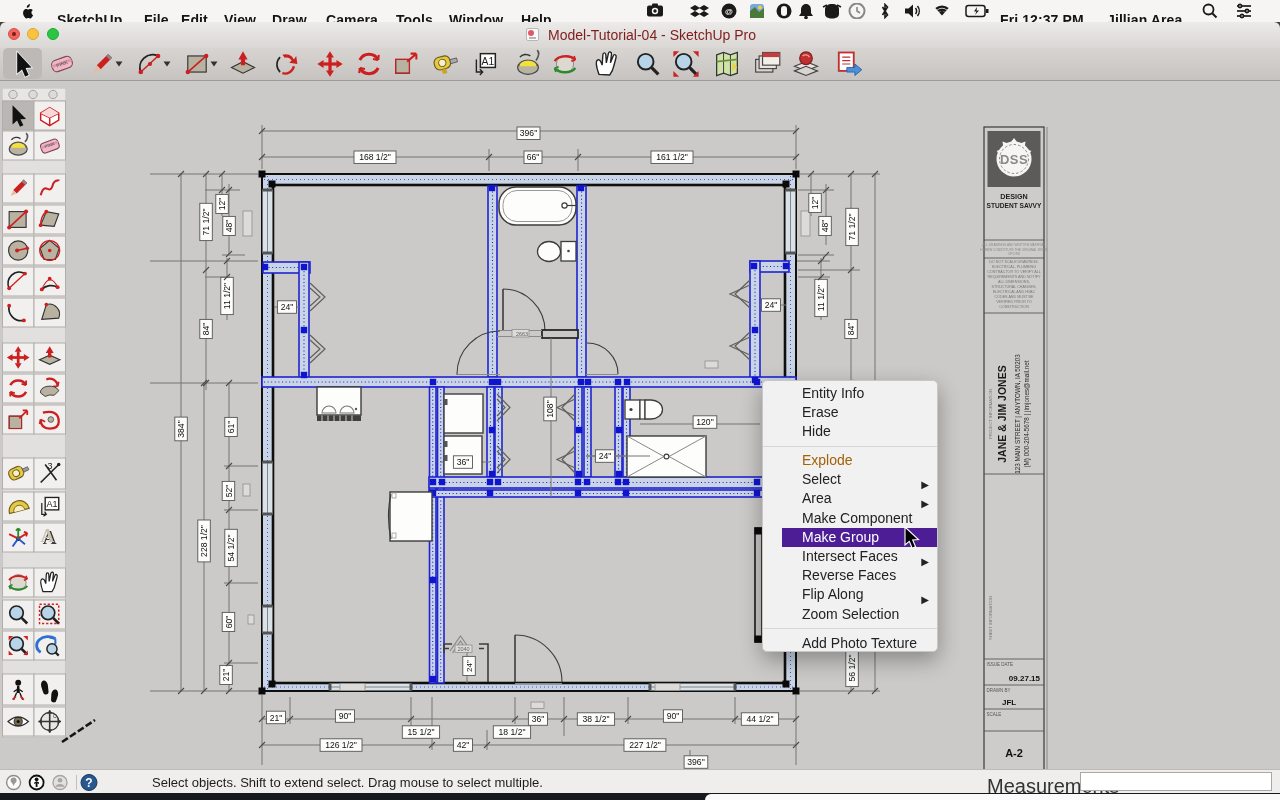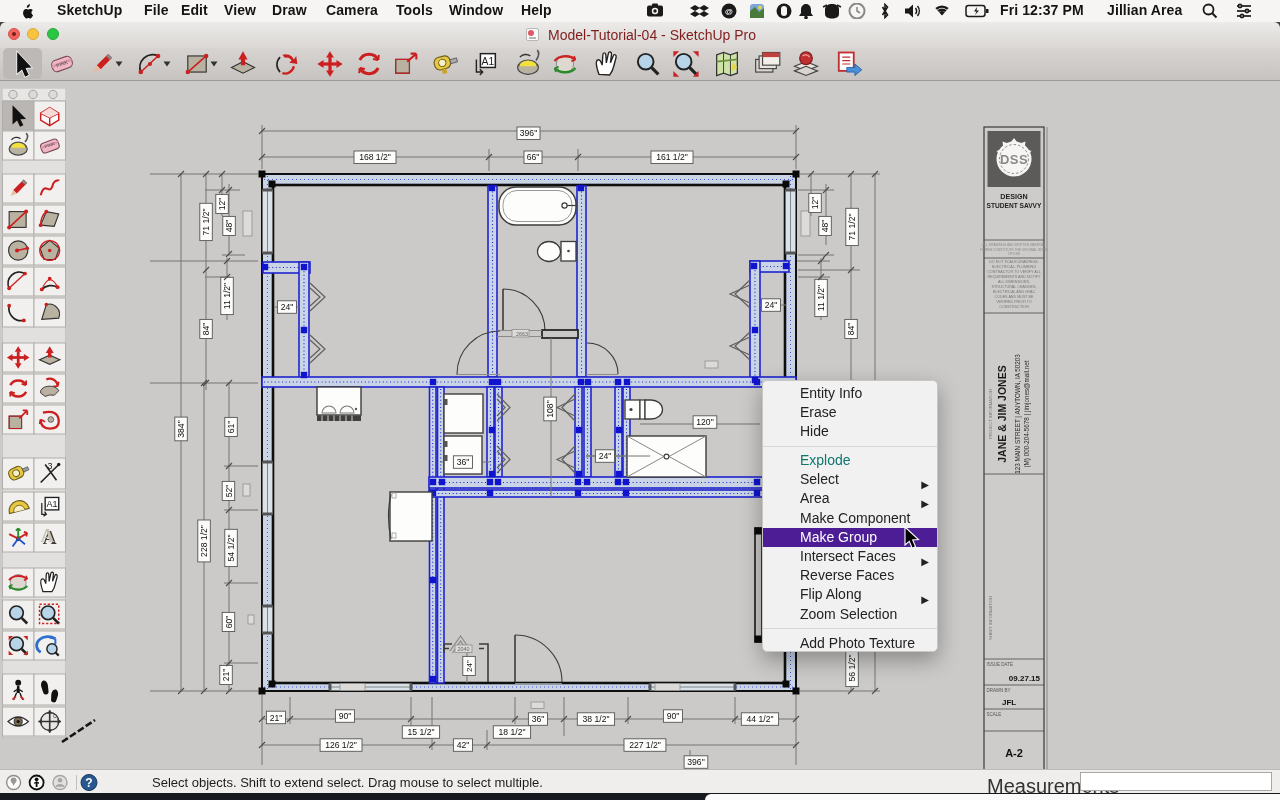--- a/index.html
+++ b/index.html
@@ -1,38 +1,38 @@
 <!DOCTYPE html>
 <html><head>
 <meta charset="utf-8">
 <style>
 html,body{margin:0;padding:0;}
 #screen{position:relative;width:1280px;height:800px;overflow:hidden;font-family:"Liberation Sans",sans-serif;background:#cbcac8;}
 
 #menubar{position:absolute;left:0;top:0;width:1280px;height:22px;background:#f7f5f3;border-bottom:1px solid #cfcdca;font-size:14px;color:#141414;font-weight:bold;letter-spacing:0.1px;}
-#menubar .mi{position:absolute;top:2px;}
+#menubar .mi{position:absolute;top:12px;}
 #menubar .b{font-weight:bold;}
 
 #titlebar{position:absolute;left:0;top:22px;width:1280px;height:26px;background:linear-gradient(#ecebe9,#dad7d4);border-radius:6px 6px 0 0;}
 .tl{position:absolute;top:28px;width:12px;height:12px;border-radius:6px;box-sizing:border-box;}
 #titletext{position:absolute;top:27px;left:548px;font-size:14px;color:#7f1d1d;}
 
 #toolbar{position:absolute;left:0;top:48px;width:1280px;height:32px;background:linear-gradient(#d7d4d1,#c6c3c0);border-bottom:1px solid #9d9a97;}
 
 #statusbar{position:absolute;left:0;top:769px;width:1280px;height:25px;background:#efeeec;border-top:1px solid #bdbab7;font-size:13px;color:#1c1c1c;}
 #blackstrip{position:absolute;left:0;top:793px;width:1280px;height:7px;background:#16191e;}
 #whitebump{position:absolute;left:705px;top:794px;width:575px;height:6px;background:#fbfafa;border-radius:9px 0 0 0;}
 #stext{position:absolute;left:108px;top:5px;margin-left:44px;}
 #mlabel{position:absolute;left:987px;top:5px;font-size:20px;color:#333;}
 #mbox{position:absolute;left:1080px;top:2px;width:190px;height:17px;background:#fff;border:1px solid #a9a6a3;}
 
 #ctxmenu{position:absolute;left:762px;top:380px;width:176px;height:272px;background:#f2f1f1;border:1px solid #c9c7c5;border-radius:5px;box-shadow:0 8px 22px rgba(0,0,0,0.33);font-size:14px;color:#222;box-sizing:border-box;padding-top:2.5px;}
-#ctxmenu .ci{height:19.2px;line-height:19.2px;padding-left:37px;position:relative;white-space:nowrap;}
+#ctxmenu .ci{height:19.2px;line-height:19.2px;padding-left:20px;position:relative;white-space:nowrap;margin-left:19px;}
 #ctxmenu .sep{height:1px;background:#d9d7d5;margin:4.5px 0;}
-#ctxmenu .dis{color:#0f766e;}
+#ctxmenu .dis{color:#a16207;}
 #ctxmenu .hi{background:#4c1d95;color:#fff;}
 #ctxmenu .ar{position:absolute;right:8px;top:4.5px;font-size:10px;}
 
 #palette{position:absolute;left:2px;top:88px;width:64px;height:650px;}
 </style>
 </head>
 <body>
 <div id="screen">
 
   <svg id="plan" style="position:absolute;left:0;top:0;" width="1280" height="800" viewBox="0 0 1280 800">

